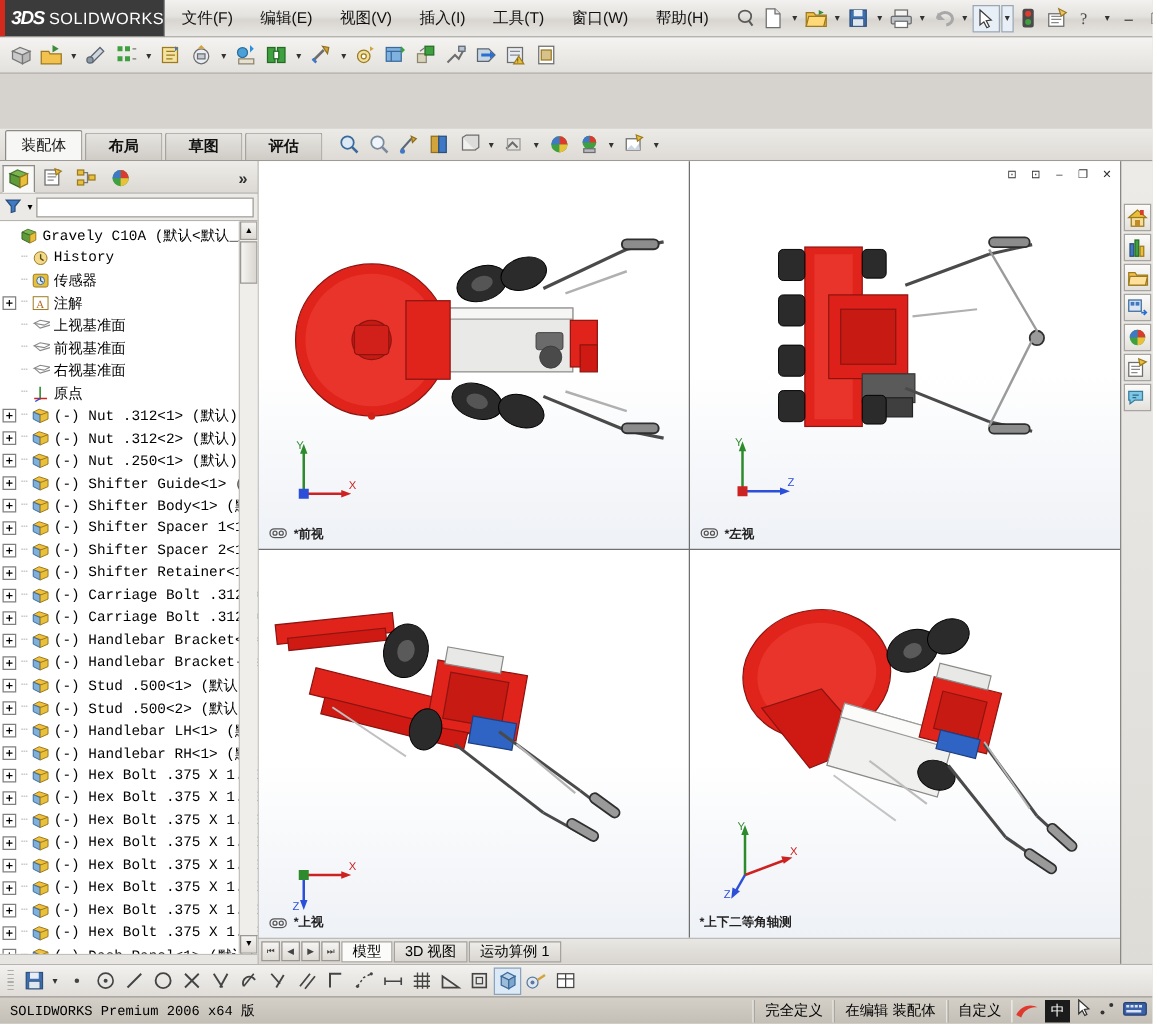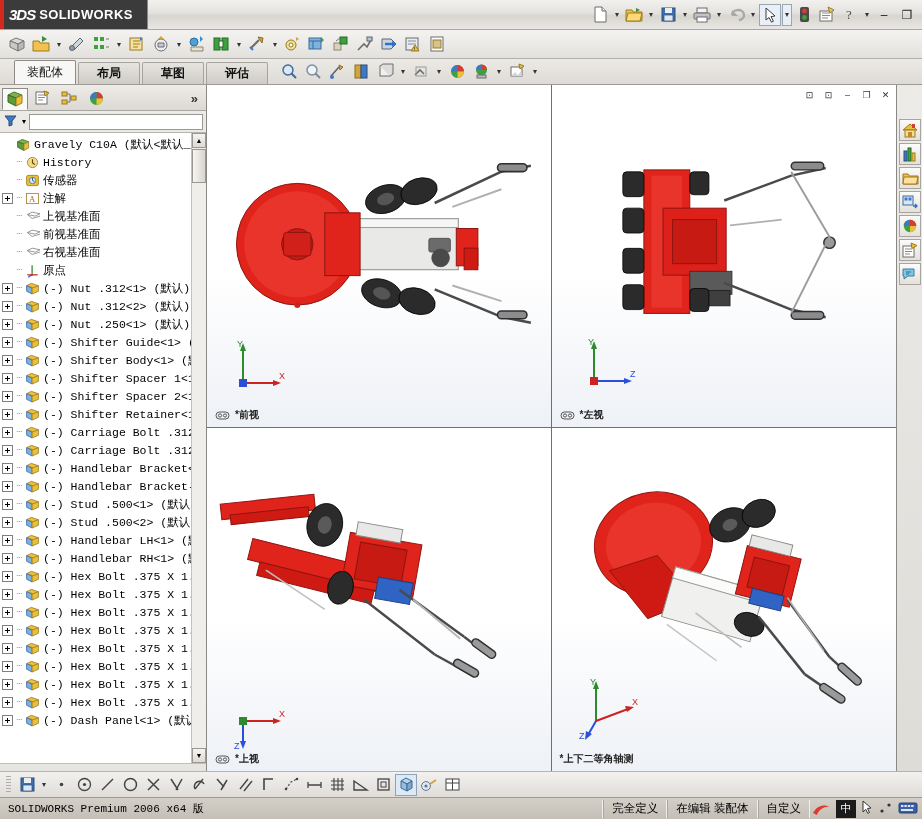--- a/index.html
+++ b/index.html
@@ -17,40 +17,40 @@
     height:30px; display:flex; align-items:stretch;
     background: linear-gradient(to bottom,#f2f1ef 0%,#e4e2de 45%,#d8d5d0 55%,#e9e7e3 100%);
     border-bottom:1px solid #a9a7a2;
   }
   .logo-block {
     width:148px; background:#3b3b3b; display:flex; align-items:center;
     border-right:1px solid #888; position:relative;
   }
   .logo-block::before{content:"";position:absolute;left:0;top:0;bottom:0;width:4px;background:#d42a1e;}
   .logo-ds { color:#fff; font-size:15px; font-style:italic; font-weight:bold; margin-left:9px; letter-spacing:-1px;}
-  .logo-sw { color:#fff; font-size:13px; font-weight:bold; letter-spacing:.4px; margin-left:4px;}
+  .logo-sw { color:#fff; font-size:13px; font-weight:normal; letter-spacing:.4px; margin-left:4px;}
   .menubar { display:flex; align-items:center; padding-left:10px; gap:16px; }
   .menu-item { font-size:12.5px; color:#111; cursor:default; padding:2px 3px; white-space:nowrap; }
   .tb-right { margin-left:auto; display:flex; align-items:center; gap:1px; padding-right:4px;}
   .caret { width:10px; height:22px; display:flex; align-items:center; justify-content:center; font-size:8px; color:#333;}
   .wbtn { width:22px;height:20px; display:flex;align-items:center;justify-content:center;font-size:12px;color:#222;}
 
   
   .toolbar2 {
     height:29px; display:flex; align-items:center; gap:2px; padding-left:6px;
     background: linear-gradient(to bottom,#f4f3f1,#e3e1dd);
     border-bottom:1px solid #b3b0ab;
   }
   .ic { width:22px; height:22px; display:flex; align-items:center; justify-content:center; }
 
   
   .tabrow {
     height:26px; display:flex; align-items:flex-end;
     background:linear-gradient(to bottom,#eceae6,#dedbd6);
-    border-bottom:1px solid #9e9b96; padding-left:14px;
+    border-bottom:1px solid #9e9b96; padding-left:4px;margin-top:44px;
   }
   .ctab {
     height:22px; min-width:62px; padding:0 12px; display:flex; align-items:center; justify-content:center;
     font-size:12px; color:#111; background:linear-gradient(to bottom,#e6e4e0,#cfccc6);
     border:1px solid #a6a39e; border-bottom:none; margin-right:2px;
     border-radius:2px 2px 0 0;
     font-weight:bold;
   }
   .ctab.active { background:#f7f7f5; height:24px; font-weight:normal; border-color:#8e8b86; }
   .viewtools { display:flex; align-items:center; gap:2px; margin-left:8px; padding-bottom:2px;}
@@ -149,20 +149,35 @@
 </head>
 <body>
 
 <div class="app">
 
   <div class="titlebar">
     <div class="logo-block">
       <span class="logo-ds">3DS</span>
       <span class="logo-sw">SOLIDWORKS</span>
     </div>
+    <div class="menubar">
+      <span class="menu-item">文件(F)</span>
+      <span class="menu-item">编辑(E)</span>
+      <span class="menu-item">视图(V)</span>
+      <span class="menu-item">插入(I)</span>
+      <span class="menu-item">工具(T)</span>
+      <span class="menu-item">窗口(W)</span>
+      <span class="menu-item">帮助(H)</span>
+      <span class="ic">
+        <svg width="17" height="17" viewBox="0 0 17 17">
+            <ellipse cx="8" cy="7" rx="5" ry="4.6" fill="none" stroke="#5a5a5a" stroke-width="1.4"></ellipse>
+            <line x1="11" y1="10.5" x2="14" y2="14.5" stroke="#5a5a5a" stroke-width="1.6"></line>
+          </svg>
+      </span>
+    </div>
 
     <div class="tb-right">
       <span class="ic">
         <svg width="19" height="19" viewBox="0 0 19 19">
             <path d="M4 2h7l4 4v11H4z" fill="#fff" stroke="#6d6d6d"></path>
             <path d="M11 2v4h4" fill="#e6e6e6" stroke="#6d6d6d"></path>
           </svg>
       </span>
       <span class="caret">▾</span>
       <span class="ic">
@@ -1101,20 +1116,29 @@
           </svg>
           <div class="vplabel">
             <span>*上下二等角轴测</span>
           </div>
         </div>
 
         <div class="watermark">
         </div>
       </div>
 
+      <div class="bottabs">
+        <span class="navbtn">⏮</span>
+        <span class="navbtn">◀</span>
+        <span class="navbtn">▶</span>
+        <span class="navbtn">⏭</span>
+        <span class="btab active">模型</span>
+        <span class="btab">3D 视图</span>
+        <span class="btab">运动算例 1</span>
+      </div>
     </div>
 
     <div class="taskpane">
       <span class="tp-ic">
         <svg width="18" height="18" viewBox="0 0 18 18">
             <path d="M2 9l7-6 7 6z" fill="#e8c03a" stroke="#9c7a1f"></path>
             <rect x="4" y="9" width="10" height="7" fill="#f2dd9a" stroke="#9c7a1f"></rect>
             <rect x="7" y="11" width="4" height="5" fill="#c08a2a"></rect>
             <rect x="11" y="3" width="3" height="4" fill="#d93b2f"></rect>
           </svg>

